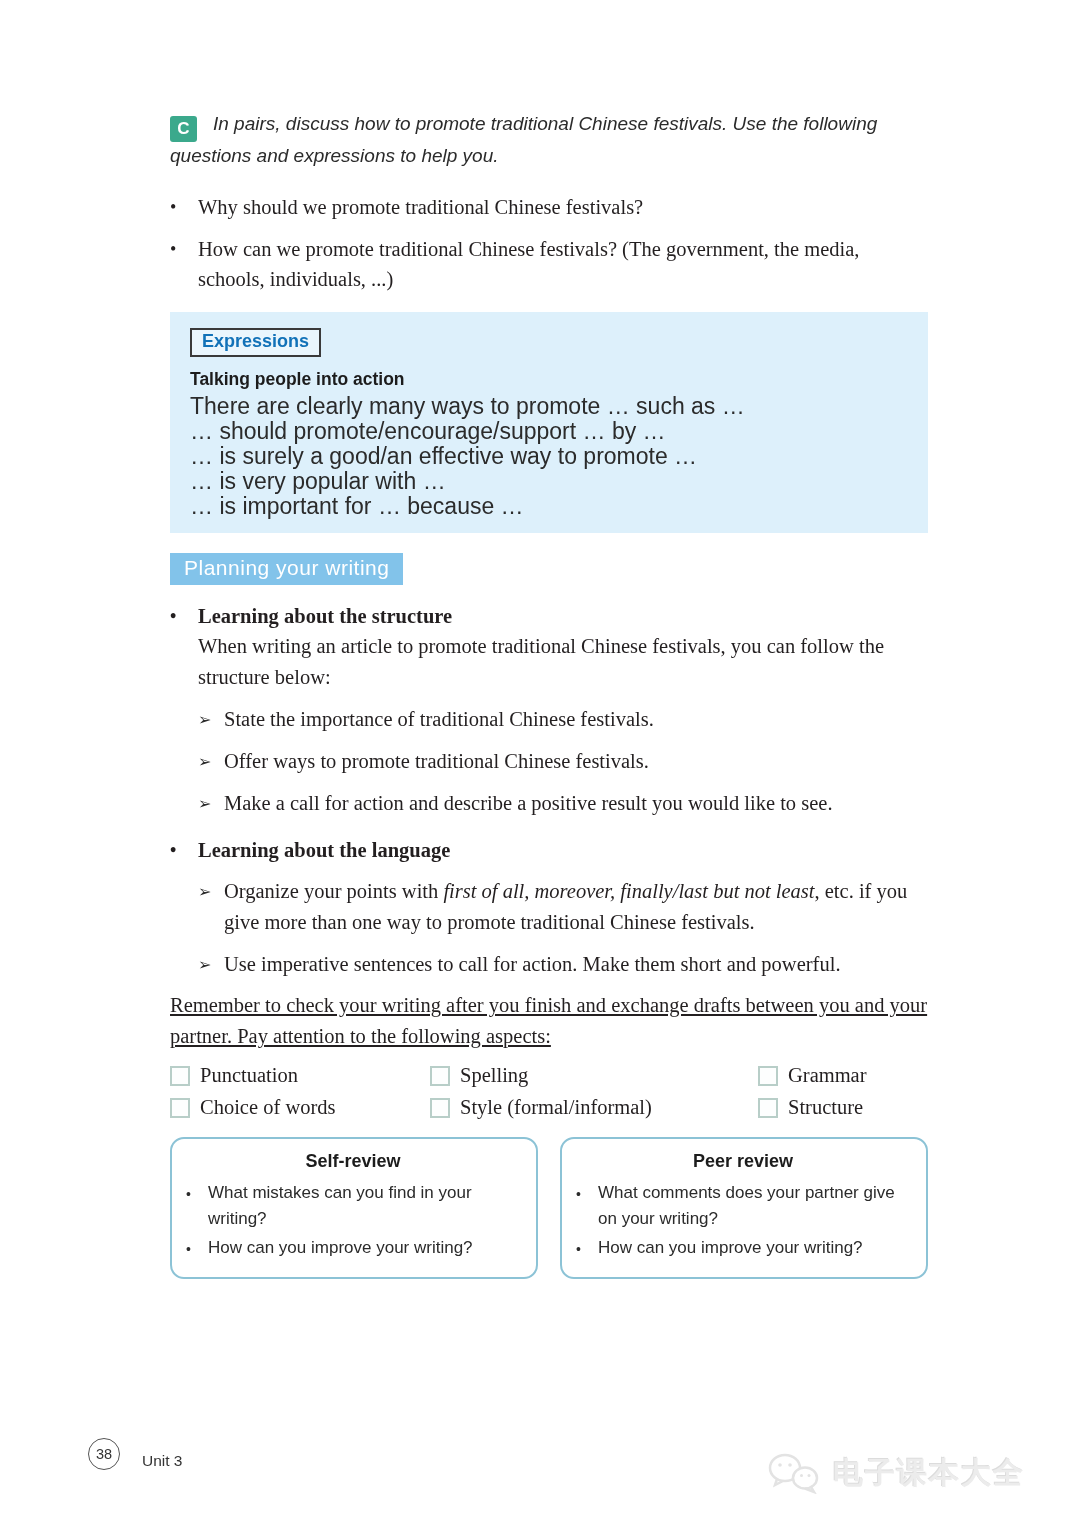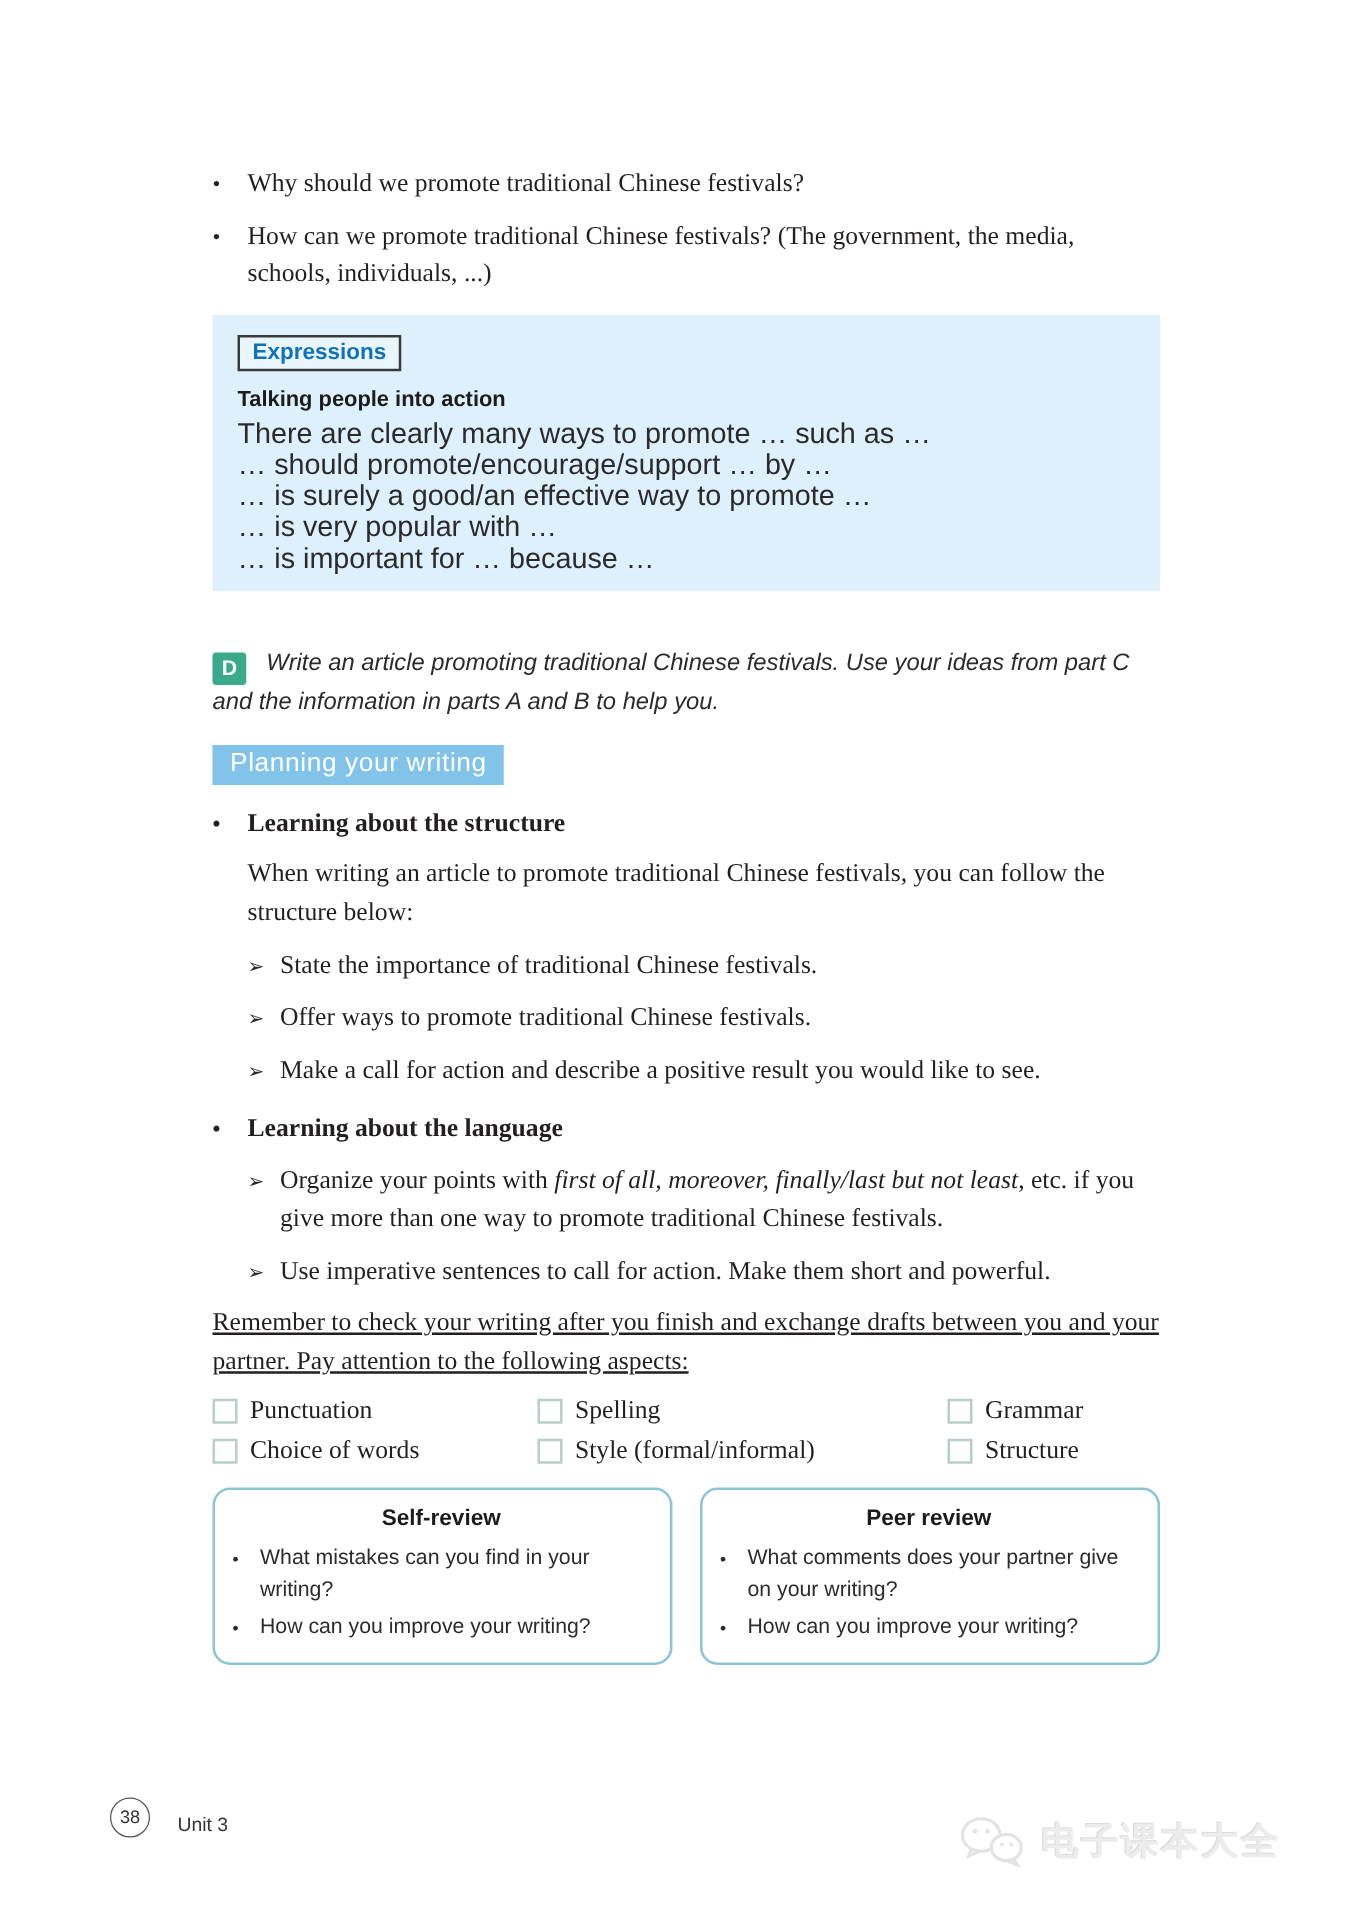--- a/index.html
+++ b/index.html
@@ -109,21 +109,20 @@
   .subhead {
     display: flex;
     margin-top: 16px;
     font-weight: bold;
     font-size: 20.5px;
     line-height: 30px;
   }
   .subhead .dot { width: 28px; flex: 0 0 28px; font-size: 18px; }
 
   .para {
-    margin-top: 10px;
     margin-left: 28px;
     font-size: 20.5px;
     line-height: 31px;
   }
 
   .arrow-item {
     display: flex;
     margin-top: 11px;
     margin-left: 28px;
     font-size: 20.5px;
@@ -238,20 +237,23 @@
     color: #ececec;
     text-shadow: -1px -1px 0 #dcdcdc, 1px 1px 0 #ffffff;
     letter-spacing: 2px;
   }
 </style>
 </head>
 <body>
 
 <div class="content">
 
+  <div class="task-intro">
+    <span class="badge">C</span><span>In pairs, discuss how to promote traditional Chinese festivals. Use the following questions and expressions to help you.</span>
+  </div>
 
   <div class="q-list">
     <div class="q-item">
       <span class="dot">•</span>
       <span>Why should we promote traditional Chinese festivals?</span>
     </div>
     <div class="q-item">
       <span class="dot">•</span>
       <span>How can we promote traditional Chinese festivals? (The government, the media, schools, individuals, ...)</span>
     </div>
@@ -262,23 +264,20 @@
     <div class="expr-title">Talking people into action</div>
     <div class="expr-lines">
       <div class="expr-line">There are clearly many ways to promote … such as …</div>
       <div class="expr-line">… should promote/encourage/support … by …</div>
       <div class="expr-line">… is surely a good/an effective way to promote …</div>
       <div class="expr-line">… is very popular with …</div>
       <div class="expr-line">… is important for … because …</div>
     </div>
   </div>
 
-  <div class="task-intro section-d">
-    <span class="badge">D</span><span>Write an article promoting traditional Chinese festivals. Use your ideas from part C and the information in parts A and B to help you.</span>
-  </div>
 
   <div>
     <div class="strip-header">Planning your writing</div>
   </div>
 
   <div class="subhead">
     <span class="dot">•</span>
     <span>Learning about the structure</span>
   </div>
 

